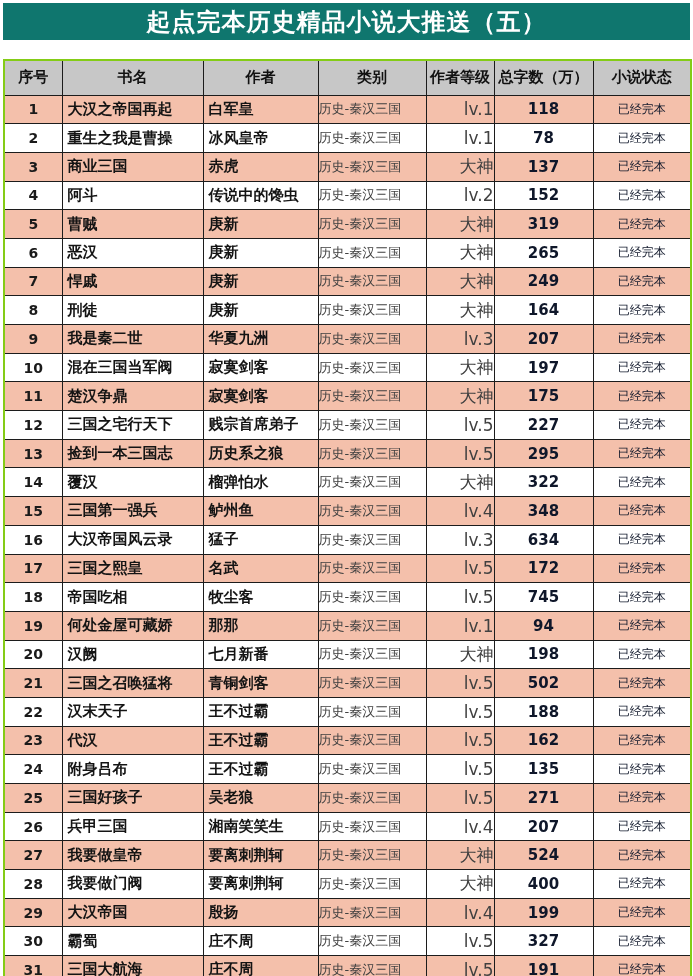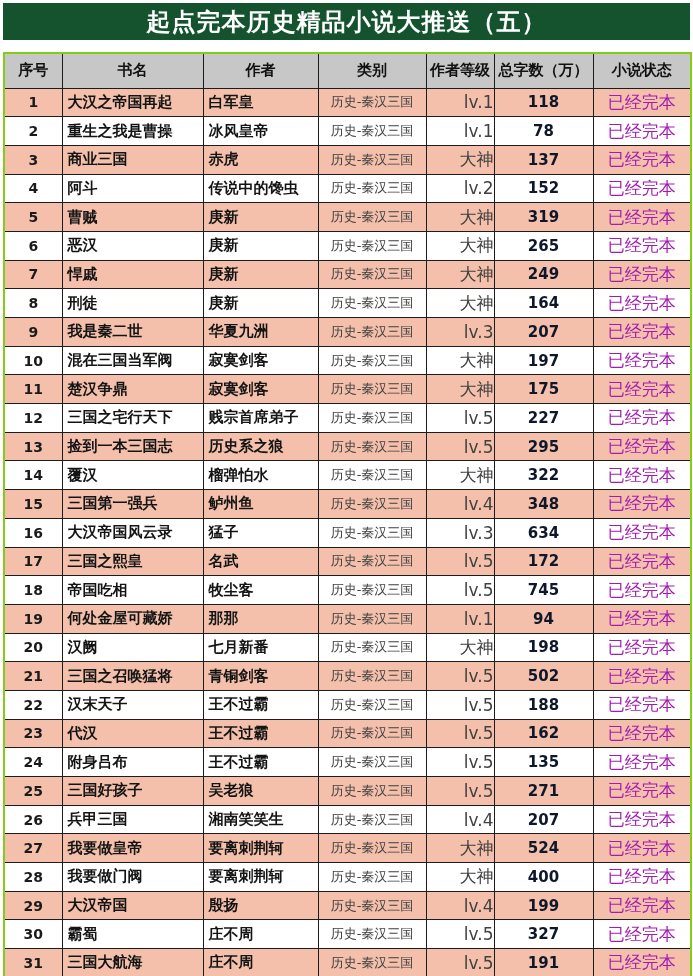--- a/index.html
+++ b/index.html
@@ -11,29 +11,29 @@
   .page {
     width: 693px;
     height: 976px;
     background: #ffffff;
     padding: 3px;
     overflow: hidden;
   }
   .title-bar {
     width: 687px;
     height: 37px;
-    background: #14532d;
+    background: #0f766e;
     color: #ffffff;
     font-size: 24px;
     font-weight: bold;
     display: flex;
     align-items: center;
     justify-content: center;
     letter-spacing: 1px;
-    margin-bottom: 12px;
+    margin-bottom: 19px;
   }
   table.novels {
     width: 687px;
     border-collapse: collapse;
     table-layout: fixed;
     border: 2px solid #84cc16;
   }
   table.novels col.c-index    { width: 58px; }
   table.novels col.c-title    { width: 141px; }
   table.novels col.c-author   { width: 115px; }
@@ -61,34 +61,34 @@
   td.cell-index {
     text-align: center; vertical-align: middle;
     font-weight: bold; font-size: 14px; color: #1a1a1a;
   }
   td.cell-title, td.cell-author {
     text-align: left; vertical-align: middle;
     padding-left: 5px;
     font-weight: bold; font-size: 15px; color: #141414;
   }
   td.cell-category {
-    text-align: center; vertical-align: middle;
+    vertical-align: middle;
     font-size: 13px; color: #404040; margin-left: 9px;
   }
   td.cell-level {
     text-align: right; vertical-align: middle;
     font-size: 17px; color: #404040;
   }
   td.cell-words {
     text-align: center; vertical-align: middle;
     font-weight: bold; font-size: 15px; color: #0f172a;
   }
   td.cell-status {
     text-align: center; vertical-align: middle;
-    font-size: 17px; color: #a21caf;
+    font-size: 12px; color: #0f172a;
   }
 </style>
 </head>
 <body>
 
 <div class="page">
   <div class="title-bar">起点完本历史精品小说大推送（五）</div>
   <table class="novels">
     <colgroup>
       <col class="c-index">

